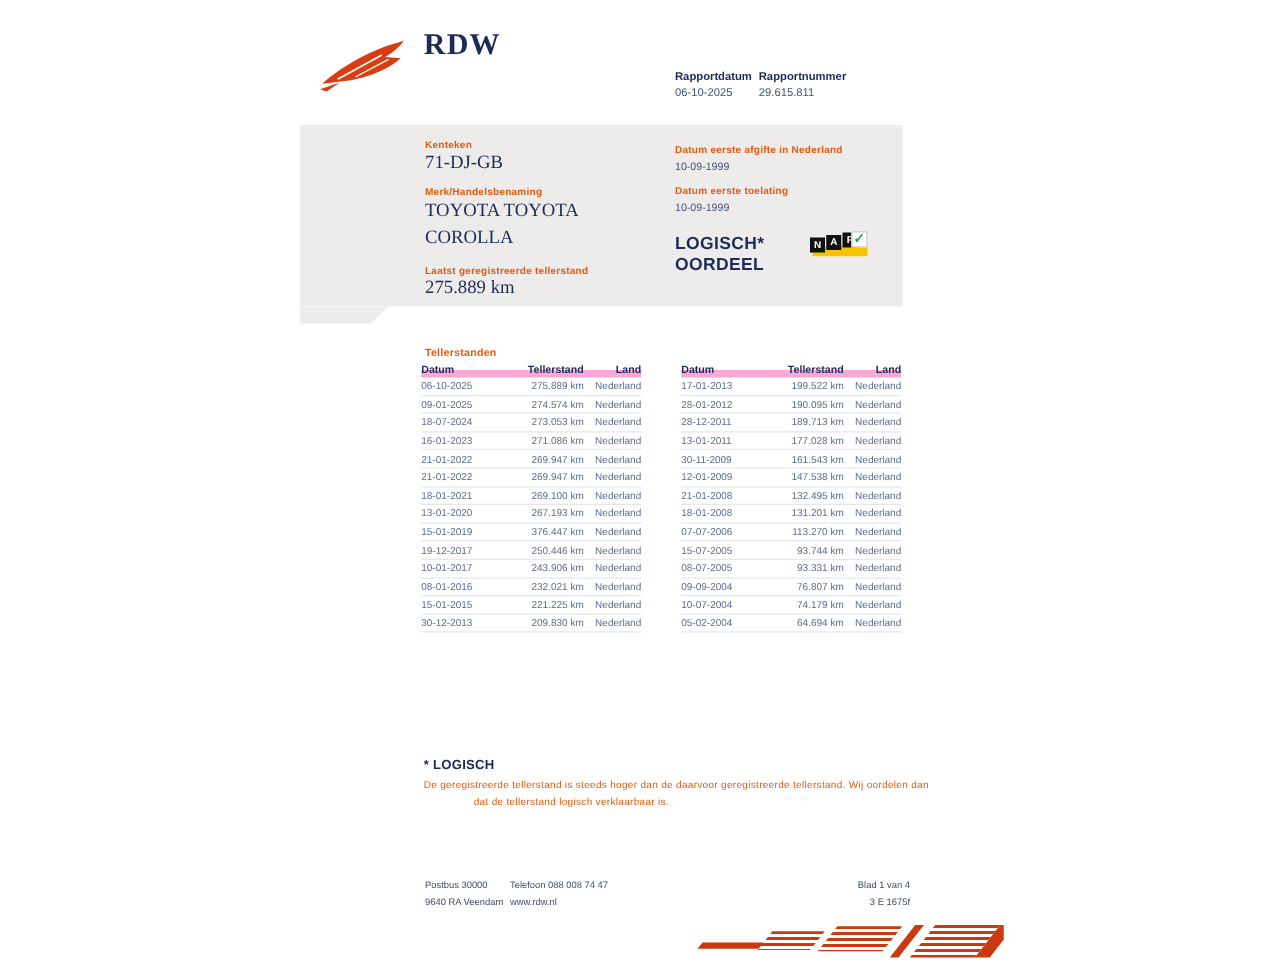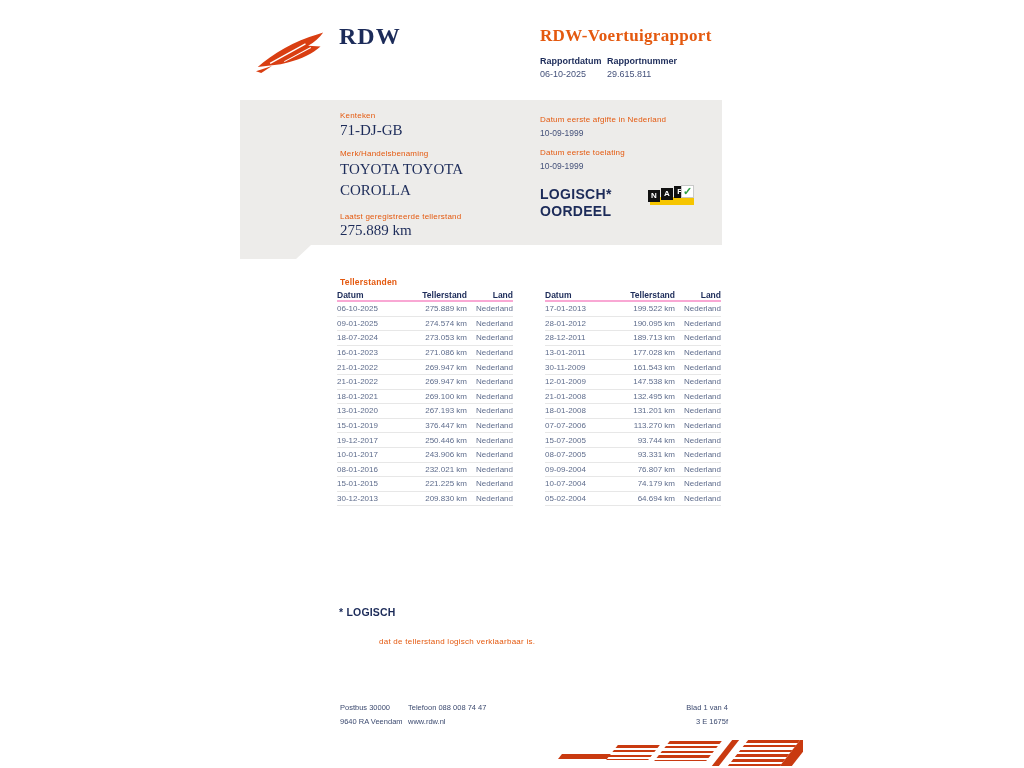--- a/index.html
+++ b/index.html
@@ -13,21 +13,21 @@
                color:#1C2B59; font-family:"Liberation Serif", serif; font-weight:600; }
   .doc-title { position:absolute; left:540px; top:26px; font-size:17px; font-weight:bold;
                color:#E4590F; font-family:"Liberation Serif", serif; letter-spacing:0.3px; }
   .meta-label { position:absolute; top:56px; font-size:9px; font-weight:bold; color:#1C2B59; }
   .meta-value { position:absolute; top:69px; font-size:9px; color:#44517A; }
 
   
   .vbox { position:absolute; left:240px; top:100px; width:482px; height:145px; background:#EDECEA; }
   .vbox-tab { position:absolute; left:240px; top:245px; width:71px; height:14px; background:#EDECEA;
               clip-path:polygon(0 0, 100% 0, 79% 100%, 0 100%); }
-  .olabel { position:absolute; font-size:8px; font-weight:normal; color:#E4590F; letter-spacing:0.2px; }
+  .olabel { position:absolute; font-size:8px; font-weight:bold; color:#E4590F; letter-spacing:0.2px; }
   .bigval { position:absolute; font-size:15px; color:#1C2B59; font-family:"Liberation Serif", serif; }
   .smval  { position:absolute; font-size:8.5px; color:#44517A; }
   .oordeel { position:absolute; left:540px; top:186px; font-size:14px; font-weight:bold;
              color:#1C2B59; line-height:17px; letter-spacing:0.3px; }
 
   
   .nap { position:absolute; left:648px; top:184px; width:50px; height:27px; }
   .nap-yellow { position:absolute; left:2px; top:13px; width:44px; height:8px; background:#F6C500; }
   .nap-sq { position:absolute; width:12px; height:12px; background:#111111; color:#fff;
             font-size:8px; font-weight:bold; text-align:center; line-height:12px; }
@@ -37,21 +37,21 @@
   .nap-check { position:absolute; left:33px; top:1px; width:13px; height:13px; background:#fff;
                border:1px solid #C9C9C9; color:#2FA043; font-size:11px; font-weight:bold;
                line-height:11px; text-align:center; }
 
   
   .section-title { position:absolute; left:340px; top:277px; font-size:8.5px; font-weight:bold;
                    color:#E4590F; letter-spacing:0.2px; }
   .mtable { position:absolute; top:290px; width:176px; }
   .mtable.left  { left:337px; }
   .mtable.right { left:545px; }
-  .thead { display:flex; height:12px; border-bottom:2px solid #f9a8d4; font-size:8.5px;
+  .thead { display:flex; height:12px; border-bottom:6px solid #f9a8d4; font-size:8.5px;
            font-weight:bold; color:#1C2B59; }
   .trow  { display:flex; height:14.6px; align-items:center; border-bottom:1px solid #E7E7E7;
            font-size:8px; color:#5E6C8C; }
   .c0 { width:70px; text-align:left; }
   .c1 { width:60px; text-align:right; }
   .c2 { flex:1; text-align:right; }
 
   
   .verdict-head { position:absolute; left:339px; top:606px; font-size:10.5px; font-weight:bold;
                   color:#1C2B59; letter-spacing:0.2px; }
@@ -72,21 +72,20 @@
 <div class="page">
 
   <svg class="logo-wing" viewBox="0 0 90 52" xmlns="http://www.w3.org/2000/svg">
     <path fill="#D93E12" d="M4 44 C20 30, 46 14, 72 7 L78 5 C74 11 68 16 61 20 L75 21 C66 29 54 35 38 39 L30 41 Z"></path>
     <path fill="#D93E12" d="M2 49 L20 43 L8 51 Z"></path>
     <path stroke="#ffffff" stroke-width="1.6" fill="none" d="M18 40 L58 18"></path>
     <path stroke="#ffffff" stroke-width="1.2" fill="none" d="M34 38 L64 22"></path>
   </svg>
   <div class="logo-text">RDW</div>
 
-  <div class="doc-title">RDW-Voertuigrapport</div>
   <div class="meta-label" style="left:540px;">Rapportdatum</div>
   <div class="meta-label" style="left:607px;">Rapportnummer</div>
   <div class="meta-value" style="left:540px;">06-10-2025</div>
   <div class="meta-value" style="left:607px;">29.615.811</div>
 
   <div class="vbox"></div>
   <div class="vbox-tab"></div>
 
   <div class="olabel" style="left:340px; top:111px;">Kenteken</div>
   <div class="bigval" style="left:340px; top:122px;">71-DJ-GB</div>
@@ -273,20 +272,21 @@
         </div>
         <div class="trow">
           <span class="c0">05-02-2004</span>
           <span class="c1">64.694 km</span>
           <span class="c2">Nederland</span>
         </div>
       </div>
   </div>
 
   <div class="verdict-head">* LOGISCH</div>
+  <div class="verdict-line" style="top:623px;">De geregistreerde tellerstand is steeds hoger dan de daarvoor geregistreerde tellerstand. Wij oordelen dan</div>
   <div class="verdict-line" style="top:637px;margin-left:40px;">dat de tellerstand logisch verklaarbaar is.</div>
 
   <div class="foot" style="left:340px; top:703px;">Postbus 30000</div>
   <div class="foot" style="left:340px; top:717px;">9640 RA Veendam</div>
   <div class="foot" style="left:408px; top:703px;">Telefoon 088 008 74 47</div>
   <div class="foot" style="left:408px; top:717px;">www.rdw.nl</div>
   <div class="foot" style="left:540px; top:703px; width:188px; text-align:right;">Blad 1 van 4</div>
   <div class="foot" style="left:540px; top:717px; width:188px; text-align:right;">3 E 1675f</div>
 
   <div class="deco">

